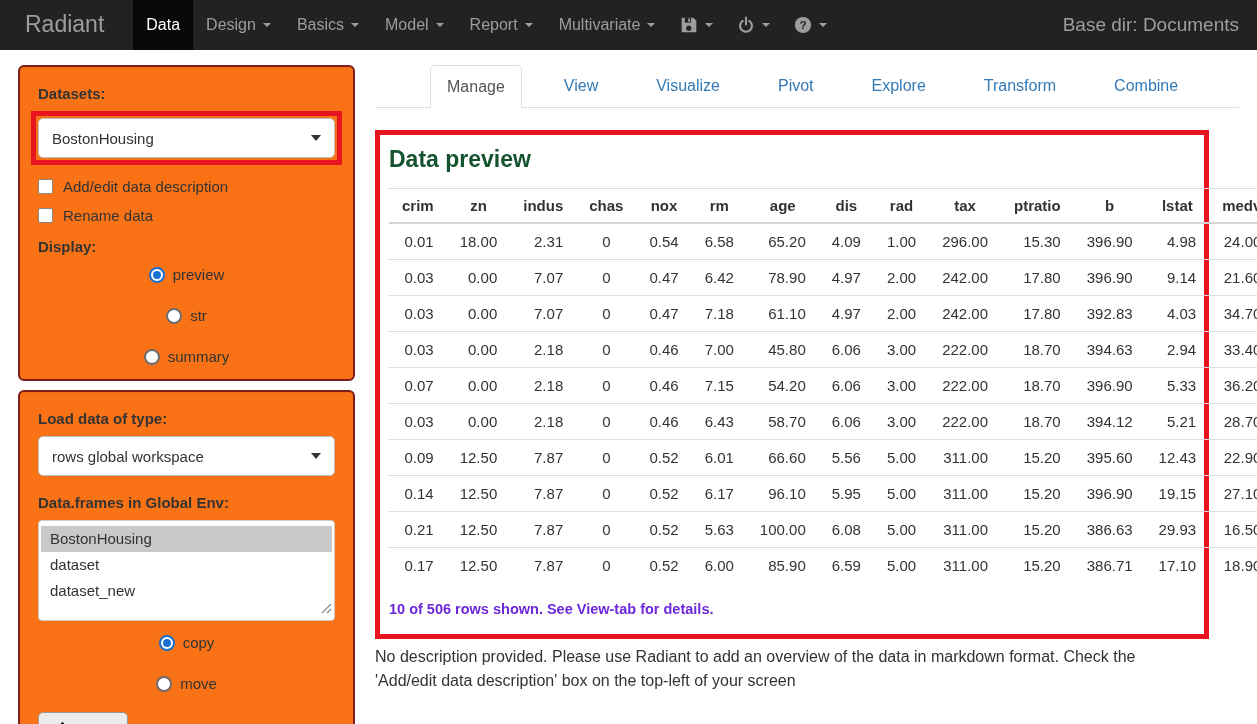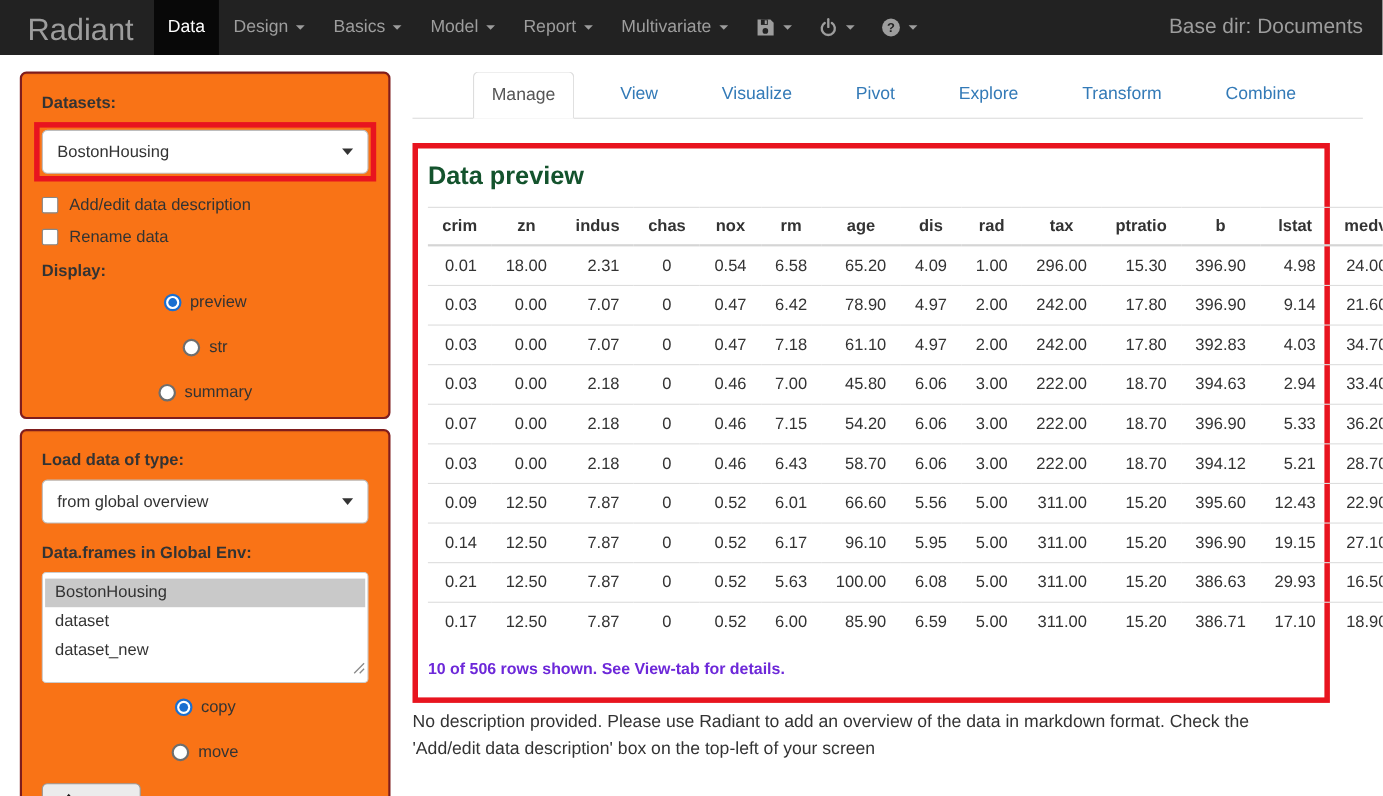--- a/index.html
+++ b/index.html
@@ -4,21 +4,21 @@
 <style>
   * { margin:0; padding:0; box-sizing:border-box; }
   html,body { width:1257px; height:724px; }
   body {
     font-family:"Liberation Sans", sans-serif;
     background:#fff; color:#333; overflow:hidden; position:relative;
     --red:#e8141f; --blue:#337ab7; --navbar-bg:#222; --radio-blue:#1a6fd0;
   }
   
   .navbar { height:50px; background:var(--navbar-bg); display:flex; align-items:stretch; }
-  .brand { color:#9d9d9d; font-size:28px; padding:11px 18px 0 25px; cursor:pointer; }
+  .brand { color:#9d9d9d; font-size:23px; padding:11px 29px 0 25px; cursor:pointer; }
   .nav-menu { list-style:none; display:flex; align-items:stretch; }
   .nav-menu li { display:flex; }
   .nav-menu a { display:flex; align-items:center; padding:0 13px; color:#9d9d9d;
     text-decoration:none; font-size:16px; cursor:pointer; }
   .nav-menu a.active { background:#080808; color:#fff; }
   .nav-menu.icons a { padding:0 12px; }
   .caret { display:inline-block; width:0; height:0; border-left:4px solid transparent;
     border-right:4px solid transparent; border-top:4px solid currentColor; margin-left:7px; }
   .base-dir { margin-left:auto; align-self:center; color:#9d9d9d; font-size:19px; padding-right:18px; }
   .navbar svg { display:block; }
@@ -200,21 +200,21 @@
           <div class="radio-opt">
             <span class="radio"></span>
             <span>summary</span>
           </div>
         </div>
     </section>
 
     <section class="well">
       <label class="blabel">Load data of type:</label>
       <div class="selectbox mb18">
-        <span>from global overview</span>
+        <span>rows global workspace</span>
         <span class="sel-caret"></span>
       </div>
       <label class="blabel frames-label">Data.frames in Global Env:</label>
       <div class="listbox" id="frames-list">
         <div class="item selected">BostonHousing</div>
           <div class="item">dataset</div>
           <div class="item">dataset_new</div>
           <span class="resize-handle">
           <svg width="11" height="11" viewBox="0 0 11 11">
               <path d="M10 1 L1 10 M10 6 L6 10" stroke="#8a8a8a" stroke-width="1.2" fill="none"></path>

